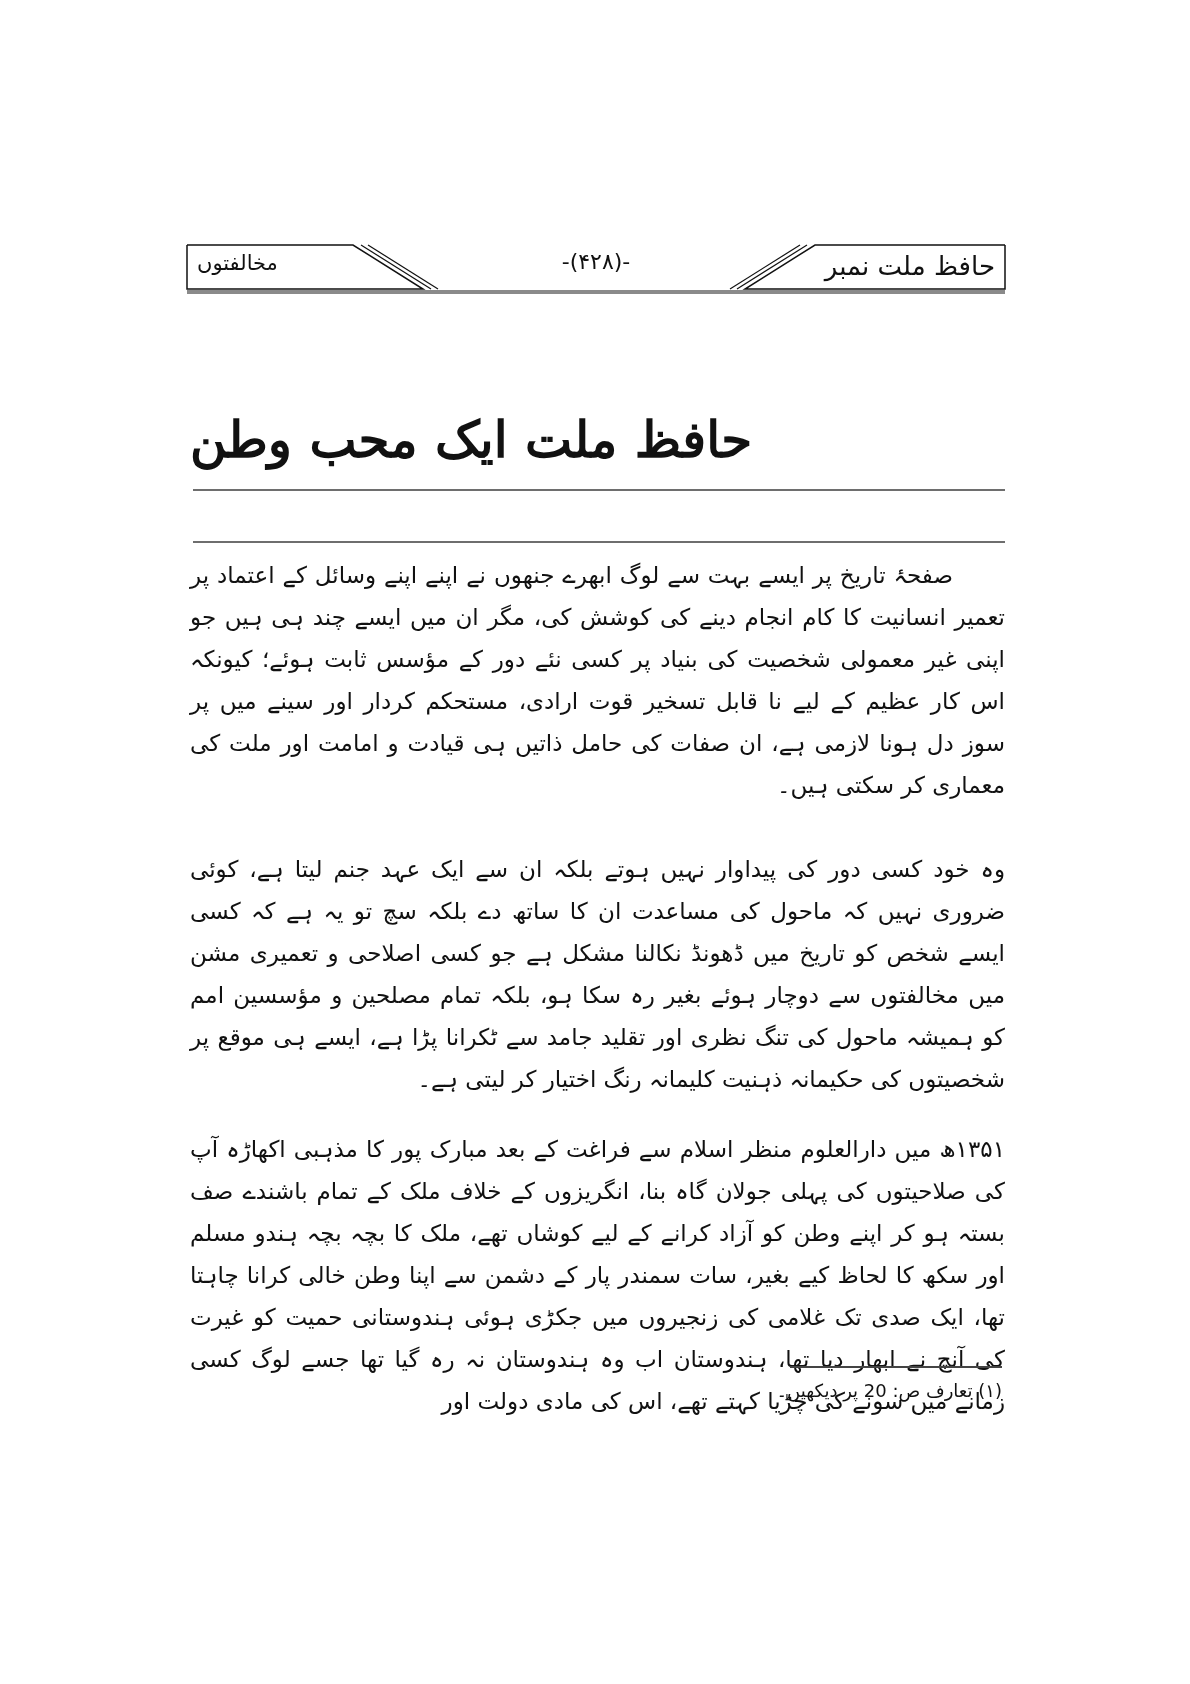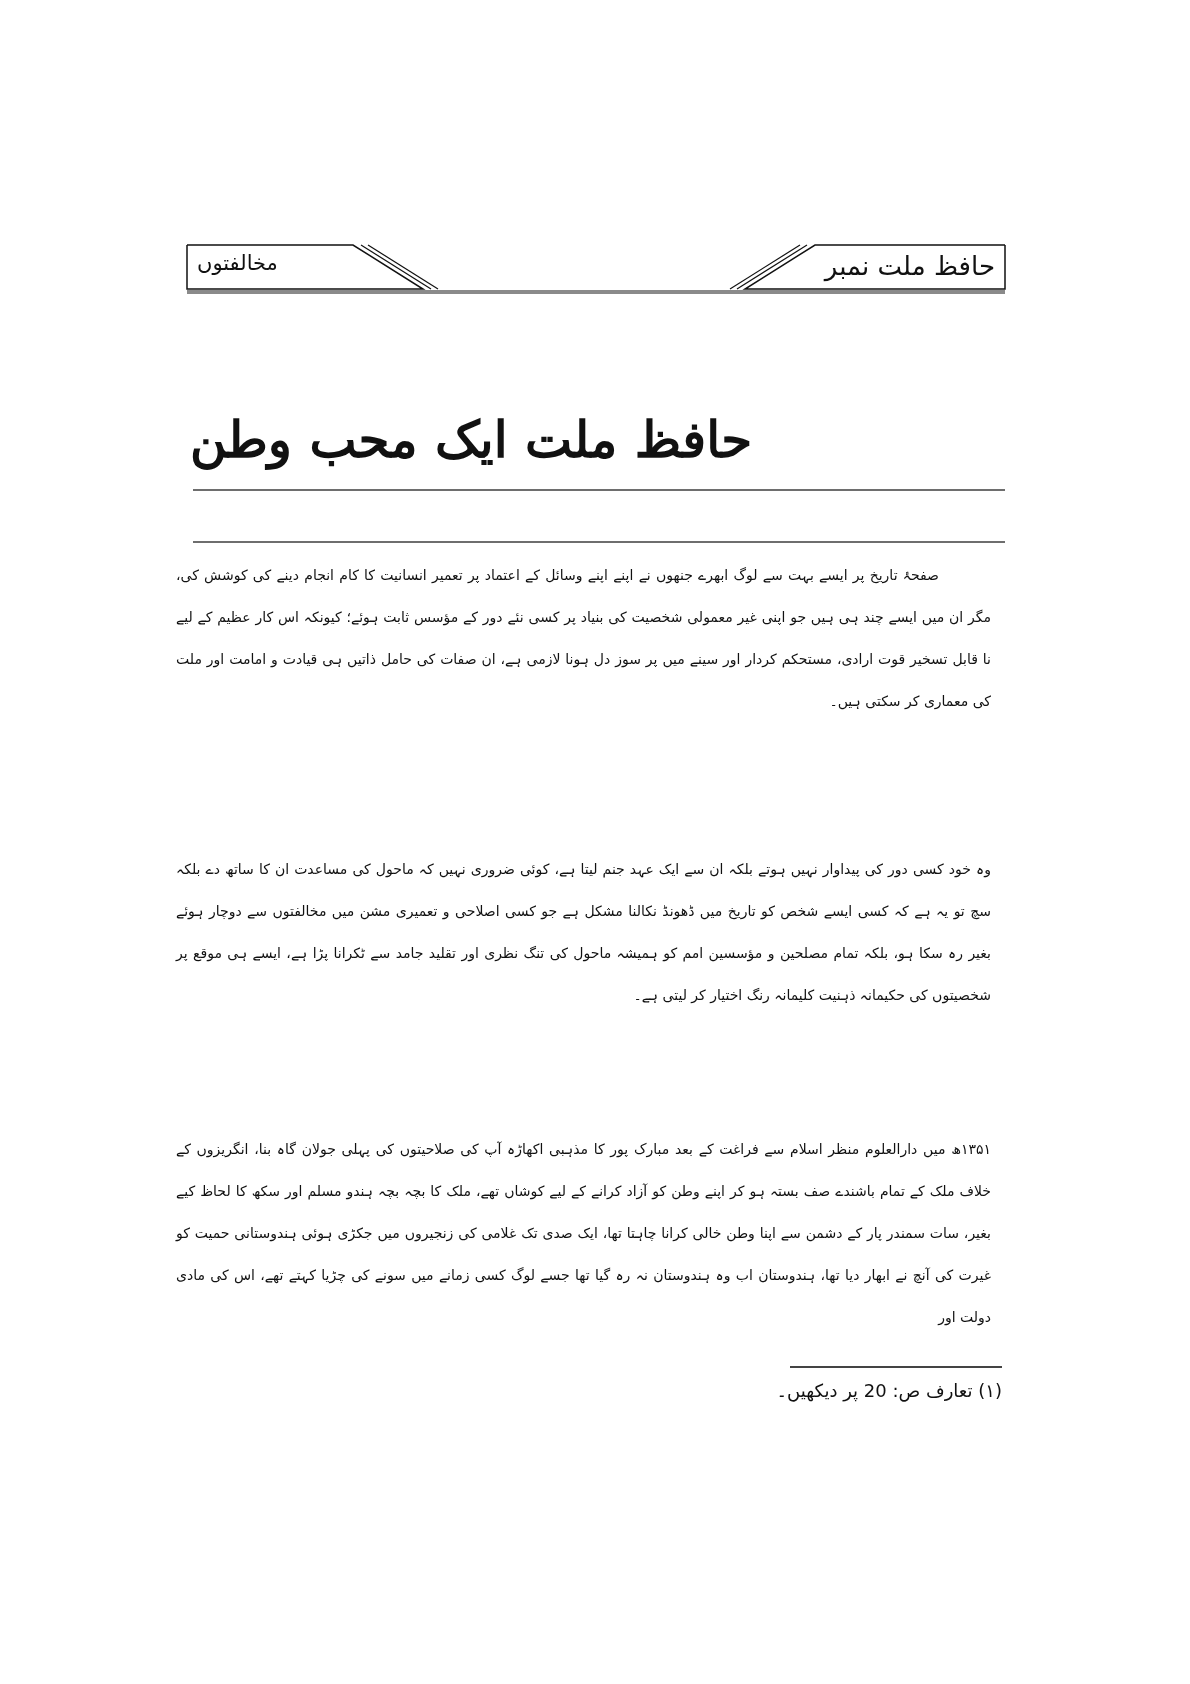--- a/index.html
+++ b/index.html
@@ -15,22 +15,22 @@
   .hdr-page { position: absolute; left: 0; width: 822px; top: 6px; text-align: center;
               font-size: 22px; direction: ltr; }
 
   .title { position: absolute; left: 190px; width: 815px; top: 410px; text-align: left;
            font-size: 50px; font-weight: bold; direction: rtl; font-family: "DejaVu Serif", serif; }
   .rule { position: absolute; left: 193px; width: 812px; height: 2px; background: #6e6e6e; }
   .author { position: absolute; left: 190px; width: 815px; top: 500px; text-align: center;
             font-size: 22px; direction: rtl; }
   .author sup { font-size: 12px; }
 
-  .body { position: absolute; left: 176px; width: 815px; direction: rtl; text-align: justify;
-          font-size: 14px; line-height: 42px; }
+  .body { position: absolute; left: 190px; width: 815px; direction: rtl; text-align: justify;
+          font-size: 23px; line-height: 42px; }
   .body p { margin: 0; }
   .indent { text-indent: 52px; }
   .verse { position: absolute; left: 190px; width: 815px; text-align: center; direction: rtl;
            font-size: 22px; line-height: 40px; word-spacing: 14px; }
 
   .fn-rule { position: absolute; left: 790px; width: 212px; top: 1366px; height: 2px; background: #444; }
   .fn { position: absolute; left: 600px; width: 402px; top: 1380px; direction: rtl;
         font-size: 18px; text-align: right; }
 </style>
 </head>
@@ -45,20 +45,21 @@
       <line x1="176" y1="2" x2="246" y2="46" stroke="#111" stroke-width="1.2"></line>
       <line x1="183" y1="2" x2="253" y2="46" stroke="#111" stroke-width="1.2"></line>
 
       <polyline points="820,2 630,2 560,46 820,46 820,2" fill="none" stroke="#111" stroke-width="1.5"></polyline>
       <line x1="622" y1="2" x2="552" y2="46" stroke="#111" stroke-width="1.2"></line>
       <line x1="615" y1="2" x2="545" y2="46" stroke="#111" stroke-width="1.2"></line>
 
       <rect x="2" y="47" width="818" height="4" fill="#8a8a8a"></rect>
     </svg>
     <span class="hdr-left">مخالفتوں</span>
+    <span class="hdr-page">-(۴۲۸)-</span>
     <span class="hdr-right">حافظ ملت نمبر</span>
   </div>
 
   <div class="title">حافظ ملت ایک محب وطن</div>
 
   <div class="rule" style="top:489px"></div>
   <div class="rule" style="top:541px"></div>
 
   <div class="body" style="top:554px">
     <p class="indent">صفحۂ تاریخ پر ایسے بہت سے لوگ ابھرے جنھوں نے اپنے اپنے وسائل کے اعتماد پر تعمیر انسانیت کا کام انجام دینے کی کوشش کی، مگر ان میں ایسے چند ہی ہیں جو اپنی غیر معمولی شخصیت کی بنیاد پر کسی نئے دور کے مؤسس ثابت ہوئے؛ کیونکہ اس کار عظیم کے لیے نا قابل تسخیر قوت ارادی، مستحکم کردار اور سینے میں پر سوز دل ہونا لازمی ہے، ان صفات کی حامل ذاتیں ہی قیادت و امامت اور ملت کی معماری کر سکتی ہیں۔</p>

